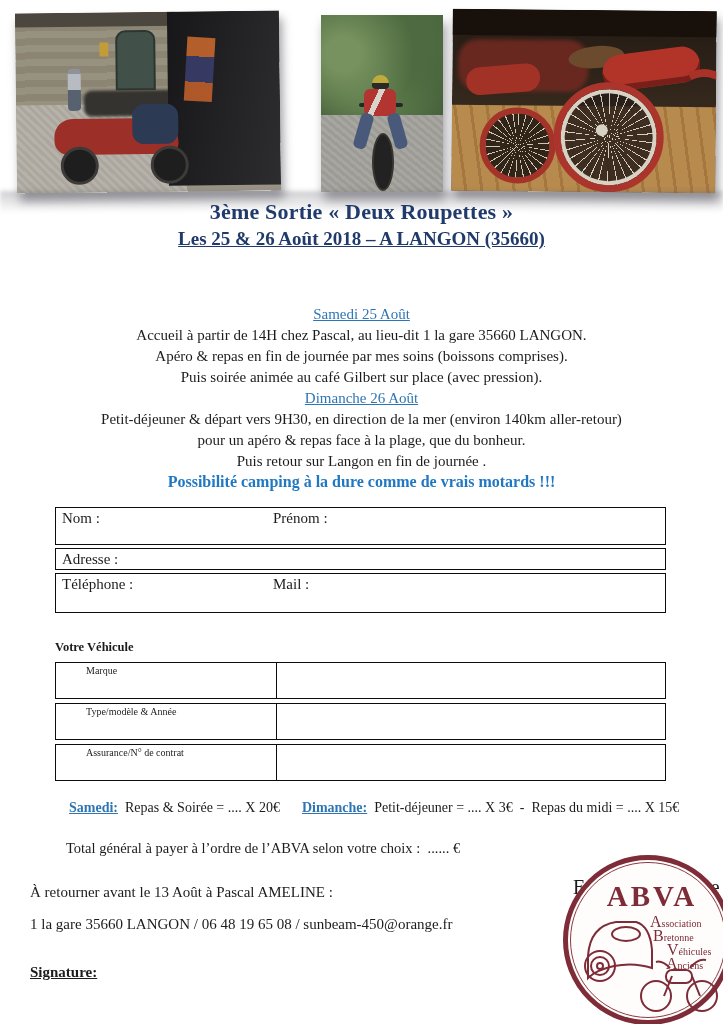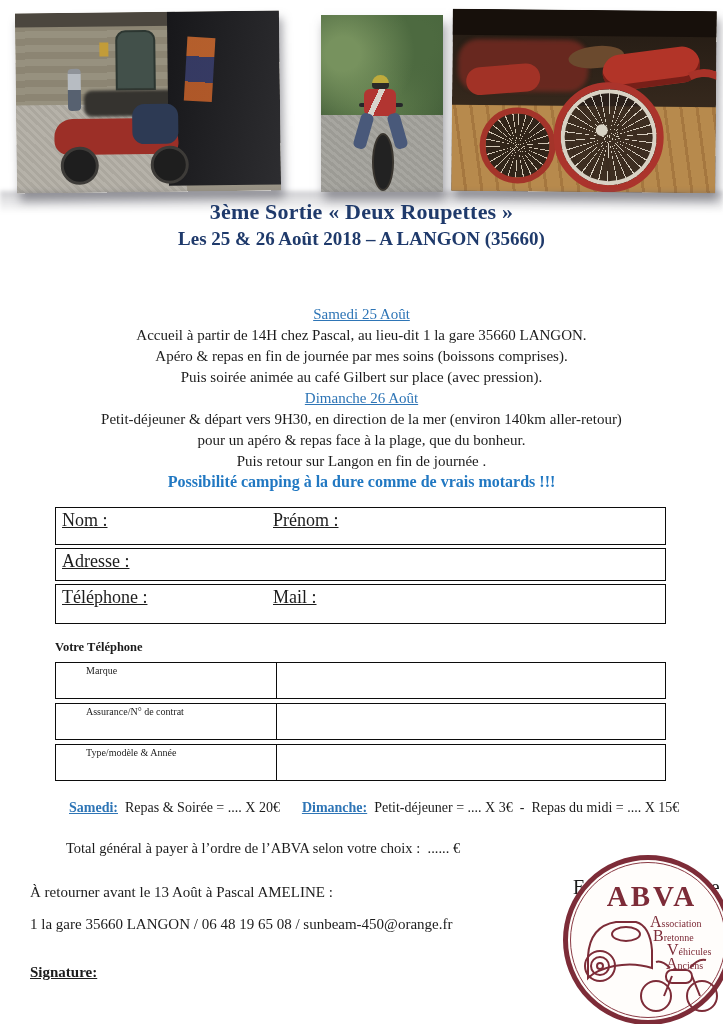--- a/index.html
+++ b/index.html
@@ -70,37 +70,37 @@
       box-shadow:inset 0 0 0 4px #d8d2c4;
       background:repeating-conic-gradient(rgba(220,215,205,.9) 0 1.5deg,rgba(40,30,25,.85) 1.5deg 12deg);}
   .p3-hub{left:144px;top:114px;width:12px;height:12px;border-radius:50%;background:#d8d2c4;}
   .p3-fender{left:216px;top:58px;width:56px;height:56px;border-radius:50%;border:8px solid #a83228;
       border-left-color:transparent;border-bottom-color:transparent;transform:rotate(18deg);background:transparent;}
 
   
   .title1{position:absolute;left:0;top:199px;width:723px;text-align:center;
       font-size:22px;font-weight:bold;color:#1f3a6b;letter-spacing:.2px;}
   .title2{position:absolute;left:0;top:228px;width:723px;text-align:center;
-      font-size:19px;font-weight:bold;color:#1f3a6b;}
+      font-size:19px;font-weight:bold;color:#1f3a6b;text-decoration:underline;}
   .prog-head{position:absolute;left:0;top:272px;width:723px;text-align:center;
       font-size:16.5px;color:#2d4a70;}
   .prog-head span{text-decoration:underline;}
   .program{position:absolute;left:0;top:304px;width:723px;text-align:center;
       font-size:15px;line-height:21px;color:#1c1c1c;}
   .link{color:#2e75b6;text-decoration:underline;cursor:pointer;}
   .camping{position:absolute;left:0;top:473px;width:723px;text-align:center;
       font-size:16px;font-weight:bold;color:#2178c2;}
 
   
   .ctable{position:absolute;left:55px;top:507px;width:611px;}
   .ct-row{position:relative;border:1.5px solid #0c0c0c;margin-bottom:3px;background:#fff;box-sizing:border-box;}
   .ct-r1{height:38px;}
-  .ct-r2{height:33px;}
+  .ct-r2{height:22px;}
   .ct-r3{height:40px;margin-bottom:4px;}
-  .ct-label{position:absolute;top:2px;left:6px;font-size:18px;text-decoration:underline;}
+  .ct-label{position:absolute;top:2px;left:6px;font-size:15px;}
   .ct-label.second{left:217px;}
 
   .vh-head{position:absolute;left:55px;top:640px;font-size:12.5px;font-weight:bold;}
   .vtable{position:absolute;left:55px;top:662px;width:611px;}
   .vt-row{display:flex;border:1.5px solid #0c0c0c;margin-bottom:4px;background:#fff;box-sizing:border-box;}
   .vt-row:last-child{margin-bottom:0;}
   .vt-label{width:190px;border-right:1.5px solid #0c0c0c;font-size:10px;padding:2px 0 0 6px;
       height:33px;box-sizing:content-box;margin-left:24px;}
   .vt-value{flex:1;}
 
@@ -214,32 +214,32 @@
     </div>
     <div class="ct-row ct-r2">
       <span class="ct-label">Adresse :</span>
     </div>
     <div class="ct-row ct-r3">
       <span class="ct-label">Téléphone :</span>
       <span class="ct-label second">Mail :</span>
     </div>
   </div>
 
-  <div class="vh-head">Votre Téléphone</div>
+  <div class="vh-head">Votre Véhicule</div>
   <div class="vtable">
     <div class="vt-row">
       <div class="vt-label">Marque</div>
       <div class="vt-value"></div>
     </div>
     <div class="vt-row">
+      <div class="vt-label">Type/modèle &amp; Année</div>
+      <div class="vt-value"></div>
+    </div>
+    <div class="vt-row">
       <div class="vt-label">Assurance/N° de contrat</div>
-      <div class="vt-value"></div>
-    </div>
-    <div class="vt-row">
-      <div class="vt-label">Type/modèle &amp; Année</div>
       <div class="vt-value"></div>
     </div>
   </div>
 
   <div class="price-line">
     <span class="plink"><u>Samedi:</u></span><span class="ptext">  Repas &amp; Soirée = .... X 20€</span><span class="plink gapL"><u>Dimanche:</u></span><span class="ptext">  Petit-déjeuner = .... X 3€  -  Repas du midi = .... X 15€</span>
   </div>
 
   <div class="total-line">Total général à payer à l’ordre de l’ABVA selon votre choix :  ...... €</div>
 

